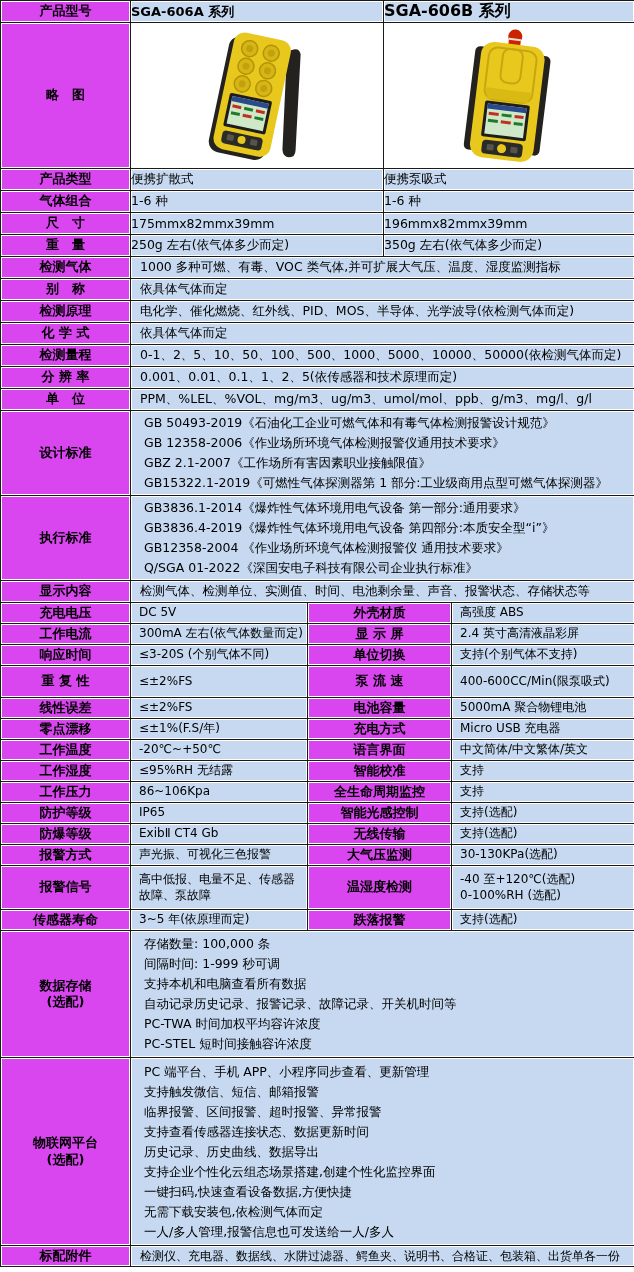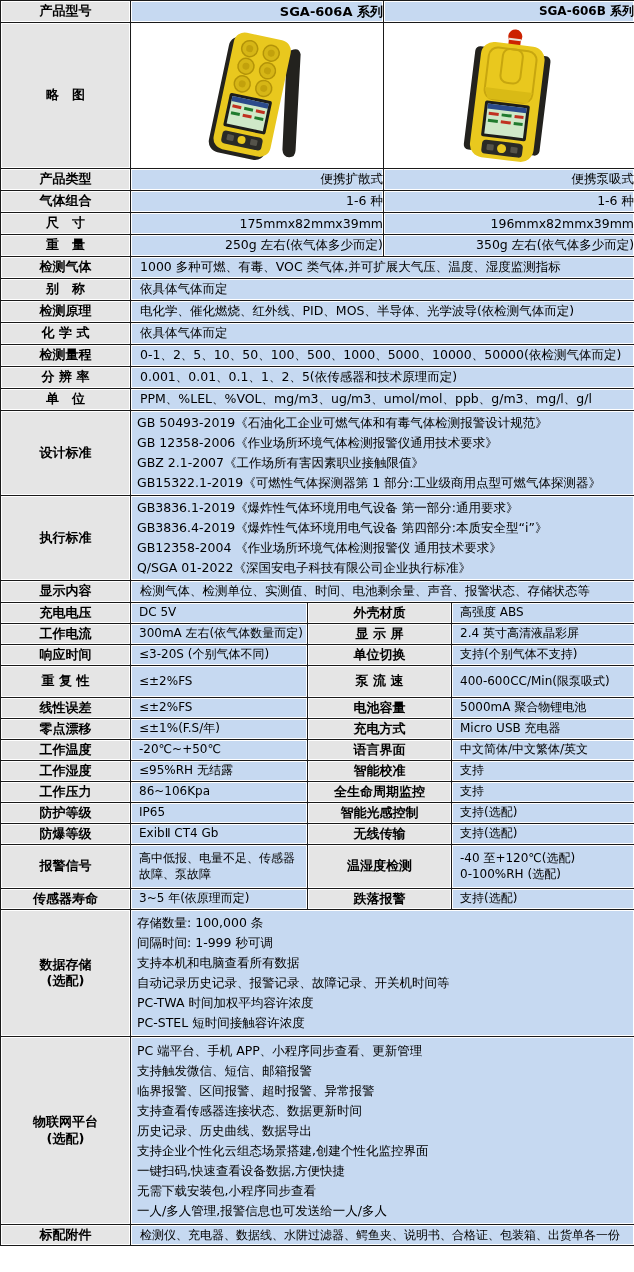--- a/index.html
+++ b/index.html
@@ -1,45 +1,45 @@
 <!DOCTYPE html>
 <html><head>
 <meta charset="utf-8">
 <style>
   html,body{margin:0;padding:0;background:#ffffff;}
   body{width:634px;font-family:"DejaVu Sans",sans-serif;color:#000;}
   table{border-collapse:collapse;table-layout:fixed;width:634px;}
   td{border:1px solid #1a1a1a;box-shadow:inset 0 0 0 1px #ffffff;overflow:hidden;vertical-align:middle;padding:0;}
-  .lbl{background:#e5e5e5;font-weight:bold;text-align:center;font-size:13px;line-height:1.25;}
+  .lbl{background:#d946ef;font-weight:bold;text-align:center;font-size:13px;line-height:1.25;}
   .val{background:#c6d9f1;font-size:12.5px;}
-  .cen{text-align:right;}
+  .cen{text-align:left;}
   .lft{text-align:left;padding-left:9px;padding-right:4px;}
   .quadv{font-size:12px;text-align:left;padding-left:8px;padding-right:2px;line-height:1.3;}
-  .lines{padding:2px 4px 2px 6px;}
+  .lines{padding:2px 4px 2px 13px;}
   .lines div{line-height:20px;font-size:12.5px;text-align:left;}
   .imgcell{background:#ffffff;text-align:center;vertical-align:middle;}
   .imgcell svg{display:block;}
 </style>
 </head>
 <body>
 
 <table>
   <colgroup>
     <col style="width:130px">
       <col style="width:177px">
       <col style="width:76px">
       <col style="width:68px">
       <col style="width:183px">
   </colgroup>
 
   <tbody>
       <tr style="height:22px">
     <td class="lbl">产品型号</td>
     <td class="val cen" colspan="2" style="font-weight:bold;font-size:13px">SGA-606A 系列</td>
-    <td class="val cen" colspan="2" style="font-weight:bold;font-size:12px">SGA-606B 系列</td>
+    <td class="val cen" colspan="2" style="font-weight:bold;font-size:16px">SGA-606B 系列</td>
   </tr>
 
   <tr style="height:146px">
     <td class="lbl">略　图</td>
     <td class="imgcell" colspan="2">
       <svg width="251" height="144" viewBox="0 0 251 144">
         <g transform="rotate(12 125 72)">
           <path d="M150 20 q7 -5 10 2 l15 95 q1 7 -5 8 q-6 1 -8 -6 l-15 -91 q-1 -6 3 -8 z" fill="#23221e"></path>
           <rect x="88" y="17" width="58" height="118" rx="11" fill="#23221e"></rect>
           <rect x="92" y="12" width="58" height="119" rx="11" fill="#e9c81e"></rect>
@@ -161,21 +161,21 @@
       <div>GB 50493-2019《石油化工企业可燃气体和有毒气体检测报警设计规范》</div>
       <div>GB 12358-2006《作业场所环境气体检测报警仪通用技术要求》</div>
       <div>GBZ 2.1-2007《工作场所有害因素职业接触限值》</div>
       <div>GB15322.1-2019《可燃性气体探测器第 1 部分:工业级商用点型可燃气体探测器》</div>
     </td>
   </tr>
 
   <tr style="height:84px">
     <td class="lbl">执行标准</td>
     <td class="val lines" colspan="4">
-      <div>GB3836.1-2019《爆炸性气体环境用电气设备 第一部分:通用要求》</div>
+      <div>GB3836.1-2014《爆炸性气体环境用电气设备 第一部分:通用要求》</div>
       <div>GB3836.4-2019《爆炸性气体环境用电气设备 第四部分:本质安全型“i”》</div>
       <div>GB12358-2004 《作业场所环境气体检测报警仪 通用技术要求》</div>
       <div>Q/SGA 01-2022《深国安电子科技有限公司企业执行标准》</div>
     </td>
   </tr>
 
   <tr style="height:22px">
     <td class="lbl">显示内容</td>
     <td class="val lft" colspan="4">检测气体、检测单位、实测值、时间、电池剩余量、声音、报警状态、存储状态等</td>
   </tr>
@@ -238,20 +238,26 @@
     <td class="lbl">防护等级</td>
     <td class="val quadv">IP65</td>
     <td class="lbl" colspan="2">智能光感控制</td>
     <td class="val quadv">支持(选配)</td>
   </tr>
   <tr style="height:21px">
     <td class="lbl">防爆等级</td>
     <td class="val quadv">ExibⅡ CT4 Gb</td>
     <td class="lbl" colspan="2">无线传输</td>
     <td class="val quadv">支持(选配)</td>
+  </tr>
+  <tr style="height:21px">
+    <td class="lbl">报警方式</td>
+    <td class="val quadv">声光振、可视化三色报警</td>
+    <td class="lbl" colspan="2">大气压监测</td>
+    <td class="val quadv">30-130KPa(选配)</td>
   </tr>
 
   <tr style="height:44px">
     <td class="lbl">报警信号</td>
     <td class="val quadv">高中低报、电量不足、传感器故障、泵故障</td>
     <td class="lbl" colspan="2">温湿度检测</td>
     <td class="val quadv">
       <div>-40 至+120℃(选配)</div>
       <div>0-100%RH (选配)</div>
     </td>
@@ -285,21 +291,21 @@
       <div>(选配)</div>
     </td>
     <td class="val lines" colspan="4">
       <div>PC 端平台、手机 APP、小程序同步查看、更新管理</div>
       <div>支持触发微信、短信、邮箱报警</div>
       <div>临界报警、区间报警、超时报警、异常报警</div>
       <div>支持查看传感器连接状态、数据更新时间</div>
       <div>历史记录、历史曲线、数据导出</div>
       <div>支持企业个性化云组态场景搭建,创建个性化监控界面</div>
       <div>一键扫码,快速查看设备数据,方便快捷</div>
-      <div>无需下载安装包,小程序同步查看</div>
+      <div>无需下载安装包,依检测气体而定</div>
       <div>一人/多人管理,报警信息也可发送给一人/多人</div>
     </td>
   </tr>
 
   <tr style="height:21px">
     <td class="lbl">标配附件</td>
     <td class="val lft" colspan="4" style="font-size:12px">检测仪、充电器、数据线、水阱过滤器、鳄鱼夹、说明书、合格证、包装箱、出货单各一份</td>
   </tr>
 </tbody>
   </table>

